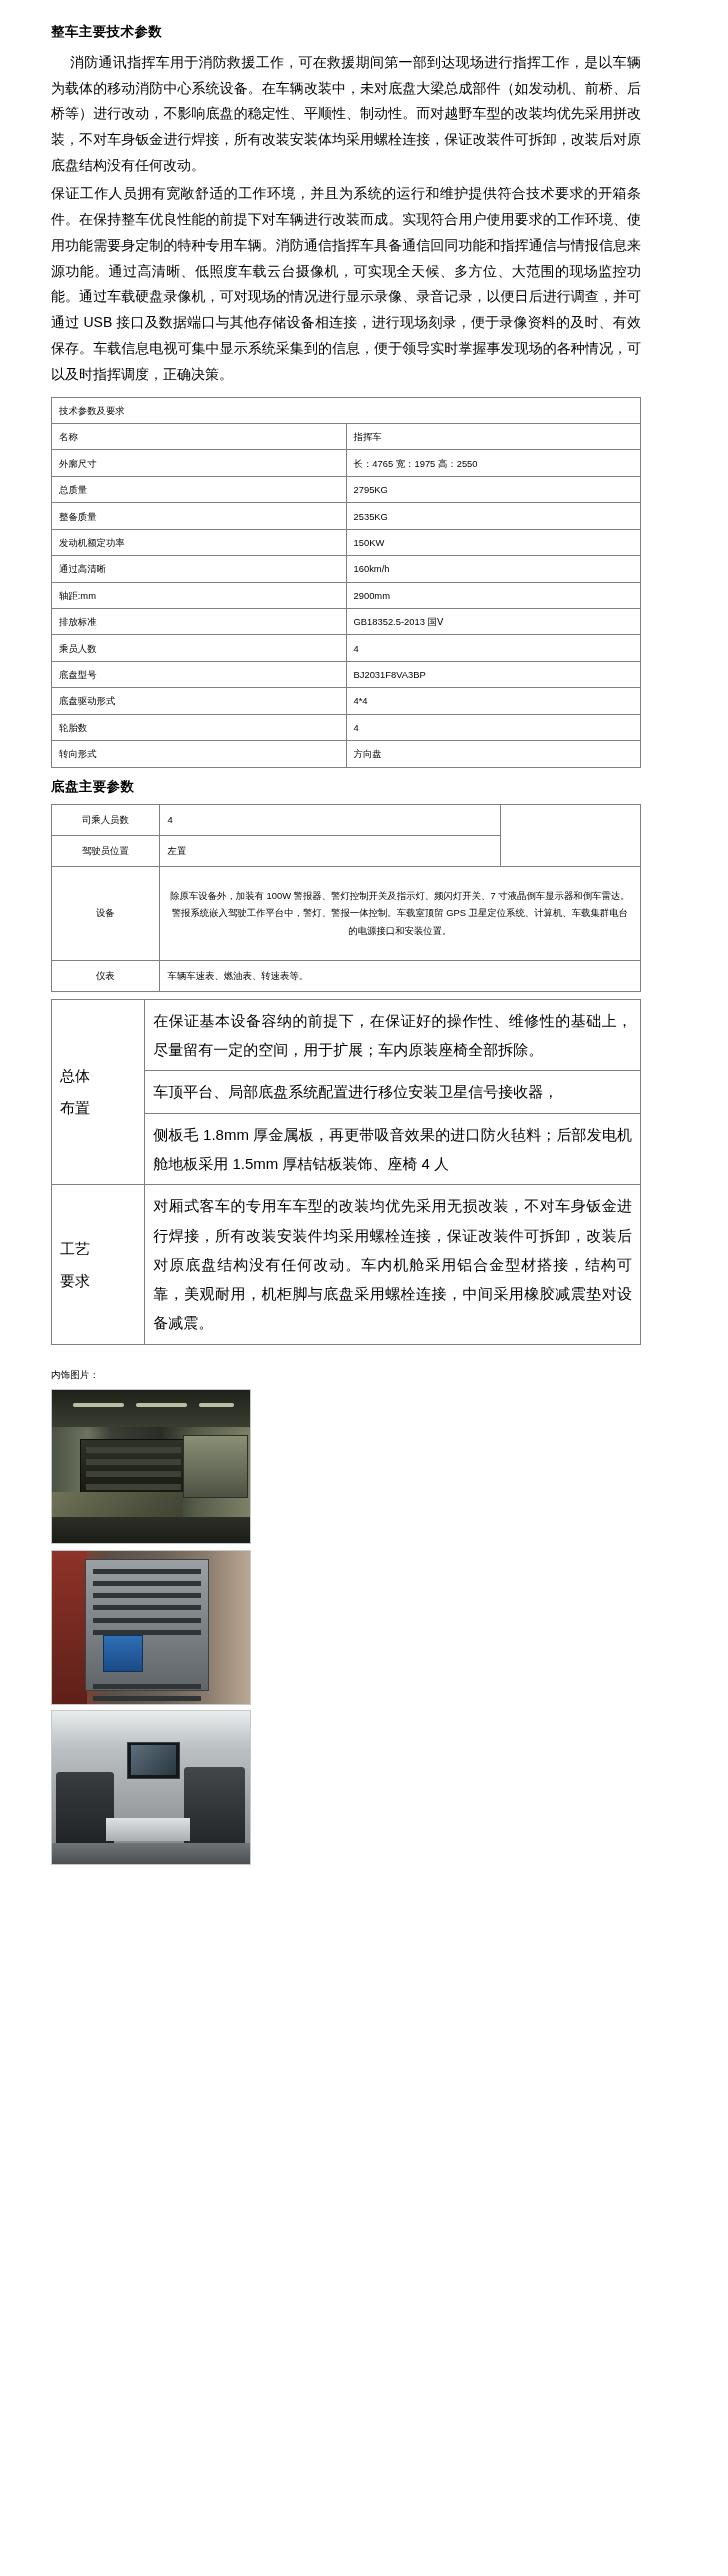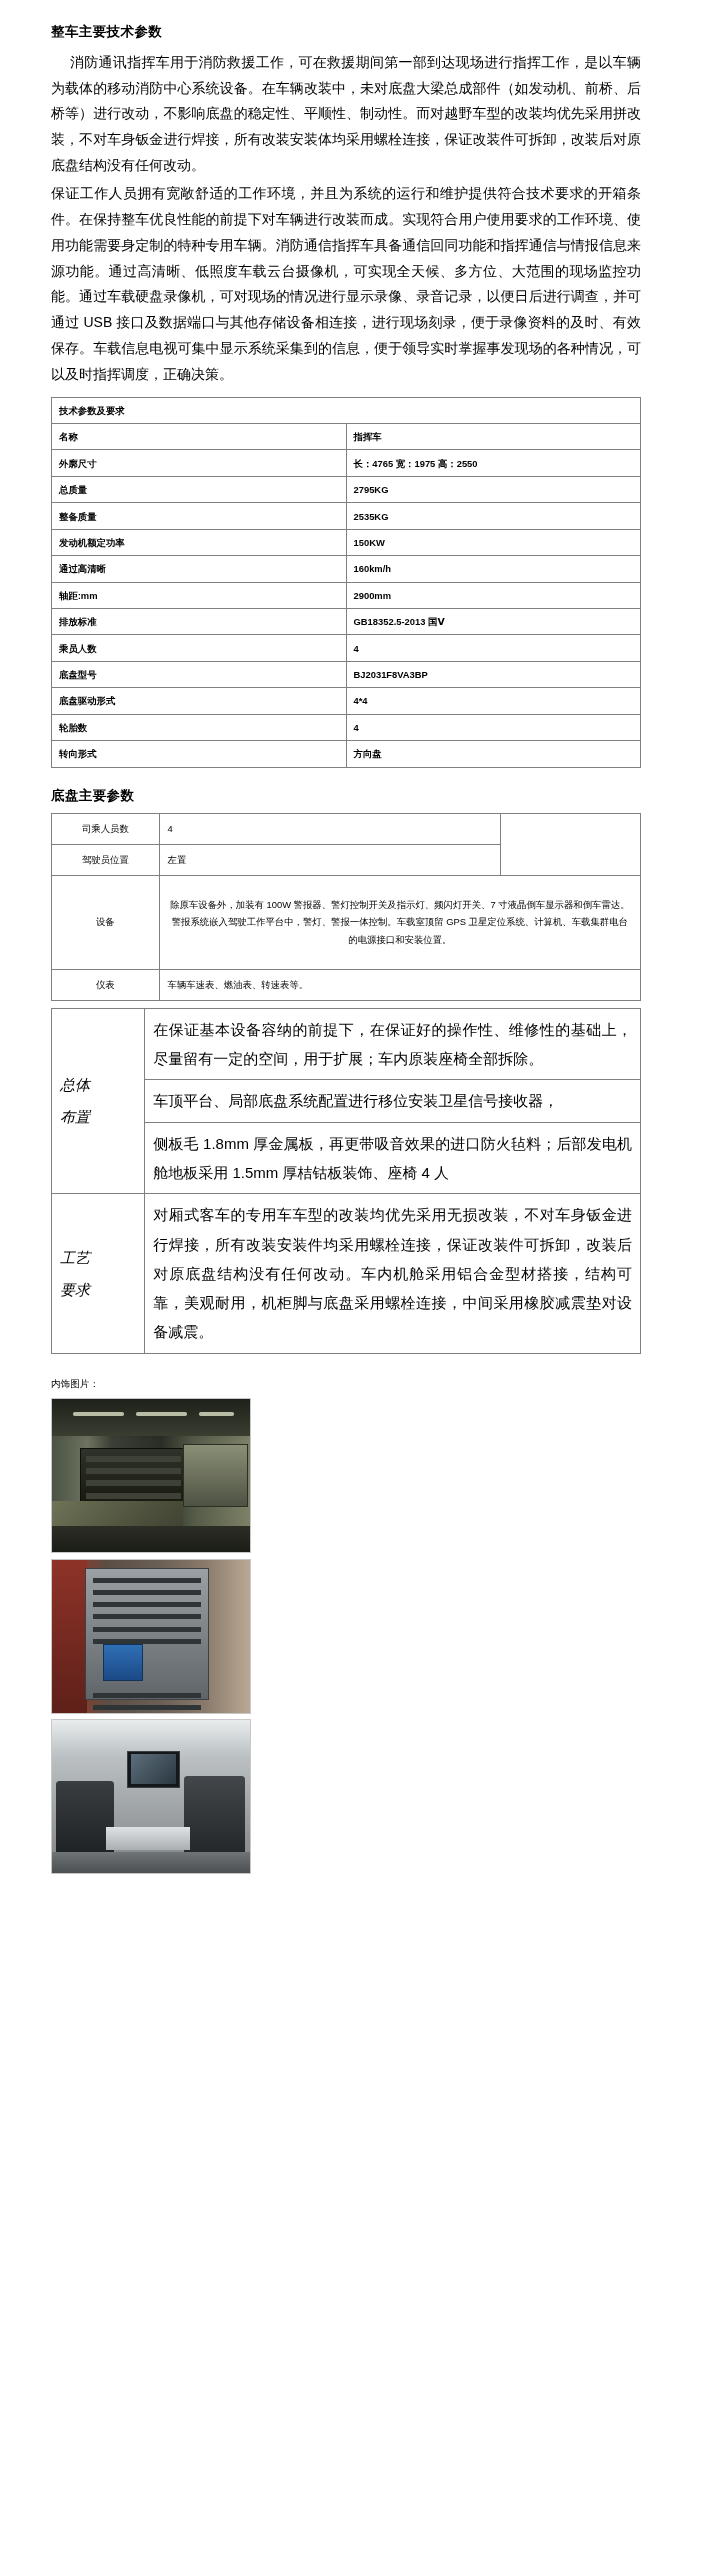--- a/index.html
+++ b/index.html
@@ -18,21 +18,21 @@
     padding: 23px 51px 35px 51px;
   }
   h2.section-title {
     font-size: 13.5px;
     font-weight: bold;
     margin: 0 0 8.7px 0;
     padding: 0;
     letter-spacing: 0.4px;
   }
   h2.section-title.spaced {
-    margin-top: 19px;
+    margin-top: 10px;
   }
   p.para {
     font-size: 14px;
     line-height: 1.85;
     margin: 0 0 1.7px 0;
     text-align: justify;
     text-indent: 0;
   }
   p.para.indent {
     text-indent: 19px;
@@ -42,21 +42,20 @@
     width: 100%;
     margin-top: 8.7px;
     table-layout: fixed;
   }
   table.tbl td {
     border: 0.9px solid #808080;
     font-size: 9.4px;
     padding: 5.2px 7px;
     vertical-align: middle;
     line-height: 1.6;
-    font-weight: bold;
   }
   .spec-head td {
     font-size: 9.6px;
     padding: 7px;
   }
   .col-label { width: 40%; }
   .col-value { width: 60%; }
 
   
   table.tbl2 { border-collapse: collapse; width: 100%; table-layout: fixed; }
@@ -78,21 +77,20 @@
     font-size: 15px;
     padding: 6.1px 7.9px;
     vertical-align: middle;
     line-height: 1.95;
     text-align: justify;
   }
   .c3-label { width: 13%; text-align: center; vertical-align: middle; }
   .vcenter-label {
     display: block;
     line-height: 2.1;
-    font-style: italic;
   }
   .photos-caption {
     font-size: 9.6px;
     margin: 24.5px 0 7px 0;
   }
   .photo-grid {
     display: flex;
     flex-wrap: wrap;
     gap: 5.2px;
     width: 402px;

